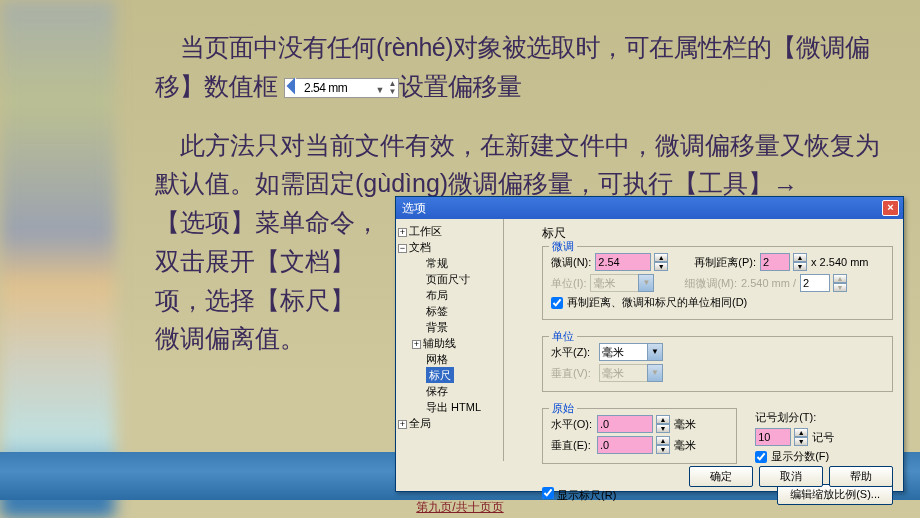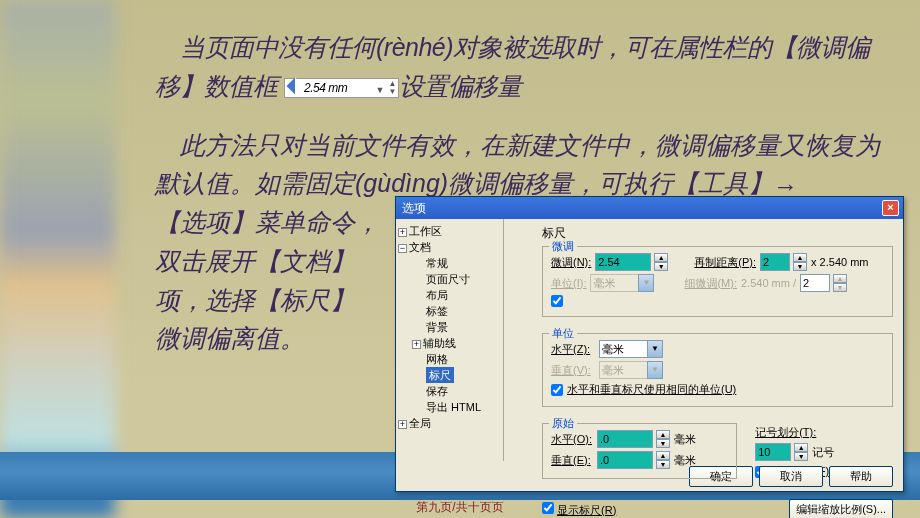--- a/index.html
+++ b/index.html
@@ -14,21 +14,21 @@
   position: absolute; bottom: 18px; left: 0; width: 100%; height: 48px;
   background: linear-gradient(to bottom, #3a7cb3 0%, #4a8cc3 40%, #2a6ca3 100%);
 }
 .left-band {
   position: absolute; left: 0; top: 0; width: 115px; height: 100%;
   background: linear-gradient(to bottom, #a8b0a8 0%, #bbbf92 20%, #9ba2b0 45%, #e0c18d 55%, #d0d0c0 70%, #bfe0e0 85%, #3a7cb3 95%);
   filter: blur(8px);
 }
 .slide-text {
   position: absolute; left: 155px; top: 28px; width: 745px;
-  font-size: 25px; line-height: 1.55; color: #3b2b5b; font-style: italic;
+  font-size: 25px; line-height: 1.55; color: #3b2b5b;
 }
 .slide-text .para2 { margin-top: 20px; }
 .slide-text .narrow { letter-spacing: -0.5px; }
 .inline-widget {
   display: inline-block; vertical-align: middle;
   border: 1px solid #999; background: #fff;
   font-size: 12px; padding: 1px 4px 1px 4px;
   position: relative; height: 20px; line-height: 16px;
   width: 115px; color: #000;
 }
@@ -62,40 +62,40 @@
 .tree .exp { display:inline-block; width:9px;height:9px; border:1px solid #888; text-align:center; line-height:7px; font-size:9px; margin-right:2px; background:#fff;}
 .tree .indent1 { padding-left: 14px; }
 .tree .indent2 { padding-left: 28px; }
 .tree .sel { background:#316ac5; color:#fff; padding: 0 3px; display:inline-block;}
 
 .panel { flex:1; padding: 6px 10px 4px 10px; }
 .panel-title { font-size: 12px; margin-bottom: 4px; }
 .group { border: 1px solid #aca899; padding: 6px 6px 6px 8px; margin-bottom: 16px; position:relative;}
 .group-title { position:absolute; top:-8px; left:6px; background:#ece9d8; padding:0 3px; color:#0046d5; font-size:11px;}
 .row { display:flex; align-items:center; margin-bottom: 3px; gap:4px; flex-wrap: wrap;}
-.row label { white-space:nowrap;text-decoration:underline; }
-.num-input { width: 56px; height: 18px; border:1px solid #7f9db9; background:#14b8a6; padding:0 2px; font-size:11px;}
+.row label { white-space:nowrap; }
+.num-input { width: 56px; height: 18px; border:1px solid #7f9db9; background:#f9a8d4; padding:0 2px; font-size:11px;}
 .num-input.small { width: 36px; }
 .num-input.tiny { width: 30px; }
 .spinbtn { display:inline-flex; flex-direction:column; margin-left:-1px;}
 .spinbtn span { width:14px;height:9px; border:1px solid #7f9db9; background:linear-gradient(#fff,#d4d0c8); font-size:7px; text-align:center; line-height:7px;}
 .combo { display:inline-flex; height:18px;}
 .combo input { width:48px; border:1px solid #7f9db9; border-right:none; padding:0 2px; font-size:11px; background:#fff;}
 .combo .dd { width:16px; border:1px solid #7f9db9; background:linear-gradient(#cde,#9bd); text-align:center; line-height:15px; font-size:8px;}
 .disabled { color:#aca899; }
 .disabled input, .disabled .combo input, .disabled .num-input { background:#ece9d8; color:#aca899; border-color:#c0c0b0;}
 .chk { width:12px;height:12px; }
 .btn {
   min-width: 64px; height: 21px; border:1px solid #003c74; background:linear-gradient(#fff,#ece9d8);
-  font-size: 11px; border-radius:2px; padding: 0 6px;
+  font-size: 11px; border-radius:2px; padding: 0 12px;
 }
 .btn.small { min-width: auto; }
 .dialog-footer { height: 30px; display:flex; justify-content:flex-end; align-items:center; gap:6px; padding-right:10px; border-top: 0px solid #aca899;}
 
-.page-num { position:absolute; left:50%; bottom: 2px; transform:translateX(-50%); font-size:12px; color:#831f28;}
+.page-num { position:absolute; left:50%; bottom: 2px; transform:translateX(-50%); font-size:12px; color:#831f28;text-decoration:underline;}
 
 .origin-cols { display:flex; gap: 18px;}
 .origin-left .row label:first-child { width: 42px; }
 </style>
 </head>
 <body>
 
 <div class="left-band"></div>
 <div class="bg-bottom"></div>
 
@@ -170,43 +170,40 @@
           <label>细微调(M):</label>
           <span>2.540 mm /</span>
           <input class="num-input tiny" style="background: rgb(255, 255, 255); color: rgb(0, 0, 0); border-color: rgb(127, 157, 185);" value="2">
           <span class="spinbtn">
               <span>▲</span>
               <span>▼</span>
             </span>
         </div>
         <div class="row">
           <input type="checkbox" class="chk" checked="" style="">
+          <label>再制距离、微调和标尺的单位相同(D)</label>
         </div>
       </div>
 
       <div class="group">
         <span class="group-title">单位</span>
         <div class="row">
           <label style="width:44px">水平(Z):</label>
           <span class="combo">
               <input value="毫米" style="">
               <span class="dd">▼</span>
             </span>
         </div>
         <div class="row disabled">
           <label style="width:44px">垂直(V):</label>
           <span class="combo">
               <input disabled="" value="毫米" style="">
               <span class="dd">▼</span>
             </span>
         </div>
-        <div class="row">
-          <input type="checkbox" class="chk" checked="" style="">
-          <label>水平和垂直标尺使用相同的单位(U)</label>
-        </div>
       </div>
 
       <div class="origin-cols">
         <div class="group origin-left" style="flex:1.3">
           <span class="group-title">原始</span>
           <div class="row">
             <label>水平(O):</label>
             <input class="num-input" value=".0" style="">
             <span class="spinbtn">
                 <span>▲</span>

